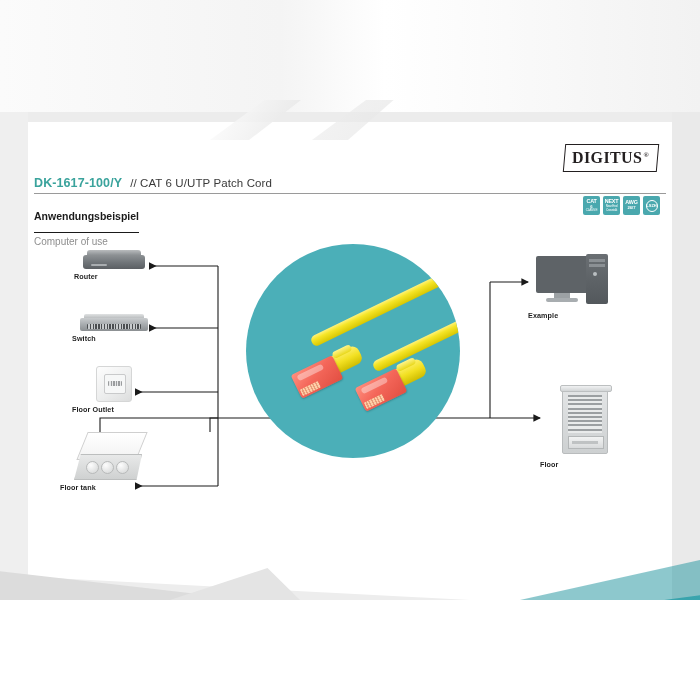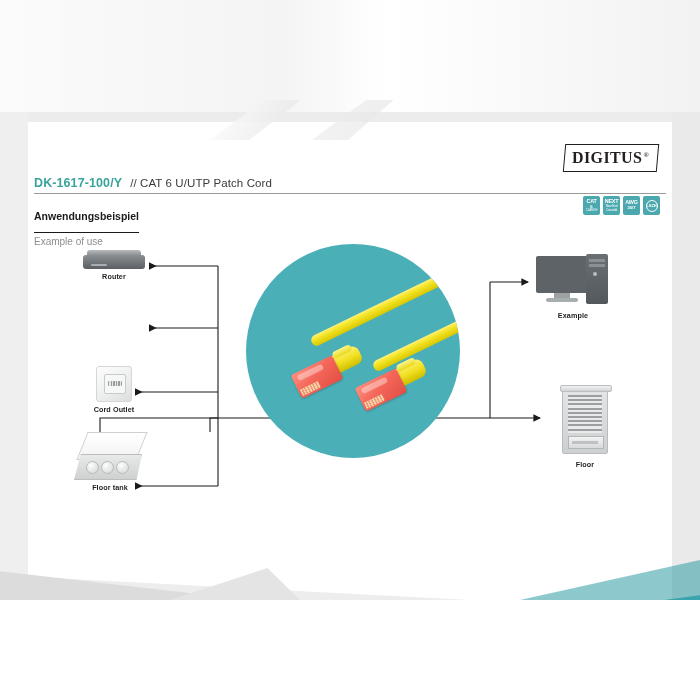--- a/index.html
+++ b/index.html
@@ -78,21 +78,21 @@
 
   
   #sect{position:absolute;left:6px;top:66px;}
   #sect-de{font-size:10.5px;font-weight:700;color:#1a1a1a;
     border-bottom:1px solid #1a1a1a;display:inline-block;padding-bottom:10px;}
   #sect-en{font-size:10px;color:#8e8e8e;margin-top:3px;}
 
   
   #diagram{position:absolute;left:0;top:96px;width:644px;height:300px;}
 
-  .node{position:absolute;text-align:center;}
+  .node{position:absolute;text-align:left;}
   .node-label{font-size:7.2px;font-weight:700;color:#1f1f1f;margin-top:3px;letter-spacing:.1px;}
   .art{position:relative;margin:0 auto;}
 
   
   #hero-circle{position:absolute;left:218px;top:8px;width:214px;height:214px;
     border-radius:50%;background:#4bafb8;overflow:hidden;}
 
   
   .cable{position:absolute;height:11px;border-radius:5px;
     background:linear-gradient(180deg,#fff27a 0%,#f5e528 35%,#d9c700 100%);}
@@ -244,21 +244,21 @@
     </div>
     <div class="badge badge-round">
       <span class="circ">
         <span style="font-size:4px">LSZH</span>
       </span>
     </div>
   </div>
 
   <div id="sect">
     <div id="sect-de">Anwendungsbeispiel</div>
-    <div id="sect-en">Example of use</div>
+    <div id="sect-en">Computer of use</div>
   </div>
 
   <div id="diagram">
 
     <svg id="wires" viewBox="0 0 644 300" xmlns="http://www.w3.org/2000/svg">
       <defs>
         <marker id="ah-l" markerWidth="7" markerHeight="7" refX="6" refY="3.5" orient="auto">
           <path d="M7,0 L7,7 L0,3.5 z" fill="#1a1a1a"></path>
         </marker>
         <marker id="ah-r" markerWidth="7" markerHeight="7" refX="6" refY="3.5" orient="auto">
@@ -303,28 +303,37 @@
     <div class="node" style="left:46px;top:14px;width:80px;">
       <div class="art" style="width:62px;">
         <div class="router-top"></div>
         <div class="router-body">
           <span class="router-led"></span>
         </div>
       </div>
       <div class="node-label">Router</div>
     </div>
 
+    <div class="node" style="left:44px;top:78px;width:84px;">
+      <div class="art" style="width:68px;">
+        <div class="switch-top"></div>
+        <div class="switch-body">
+          <span class="switch-ports"></span>
+        </div>
+      </div>
+      <div class="node-label">Switch</div>
+    </div>
 
     <div class="node" style="left:44px;top:130px;width:84px;">
       <div class="art outlet-plate" style="width:34px;">
         <span class="outlet-inner">
           <span class="outlet-slot"></span>
         </span>
       </div>
-      <div class="node-label">Cord Outlet</div>
+      <div class="node-label">Floor Outlet</div>
     </div>
 
     <div class="node" style="left:32px;top:196px;width:100px;">
       <div class="art tank">
         <span class="tank-lid"></span>
         <span class="tank-box"></span>
         <span class="tank-port" id="tp1"></span>
         <span class="tank-port" id="tp2"></span>
         <span class="tank-port" id="tp3"></span>
       </div>

